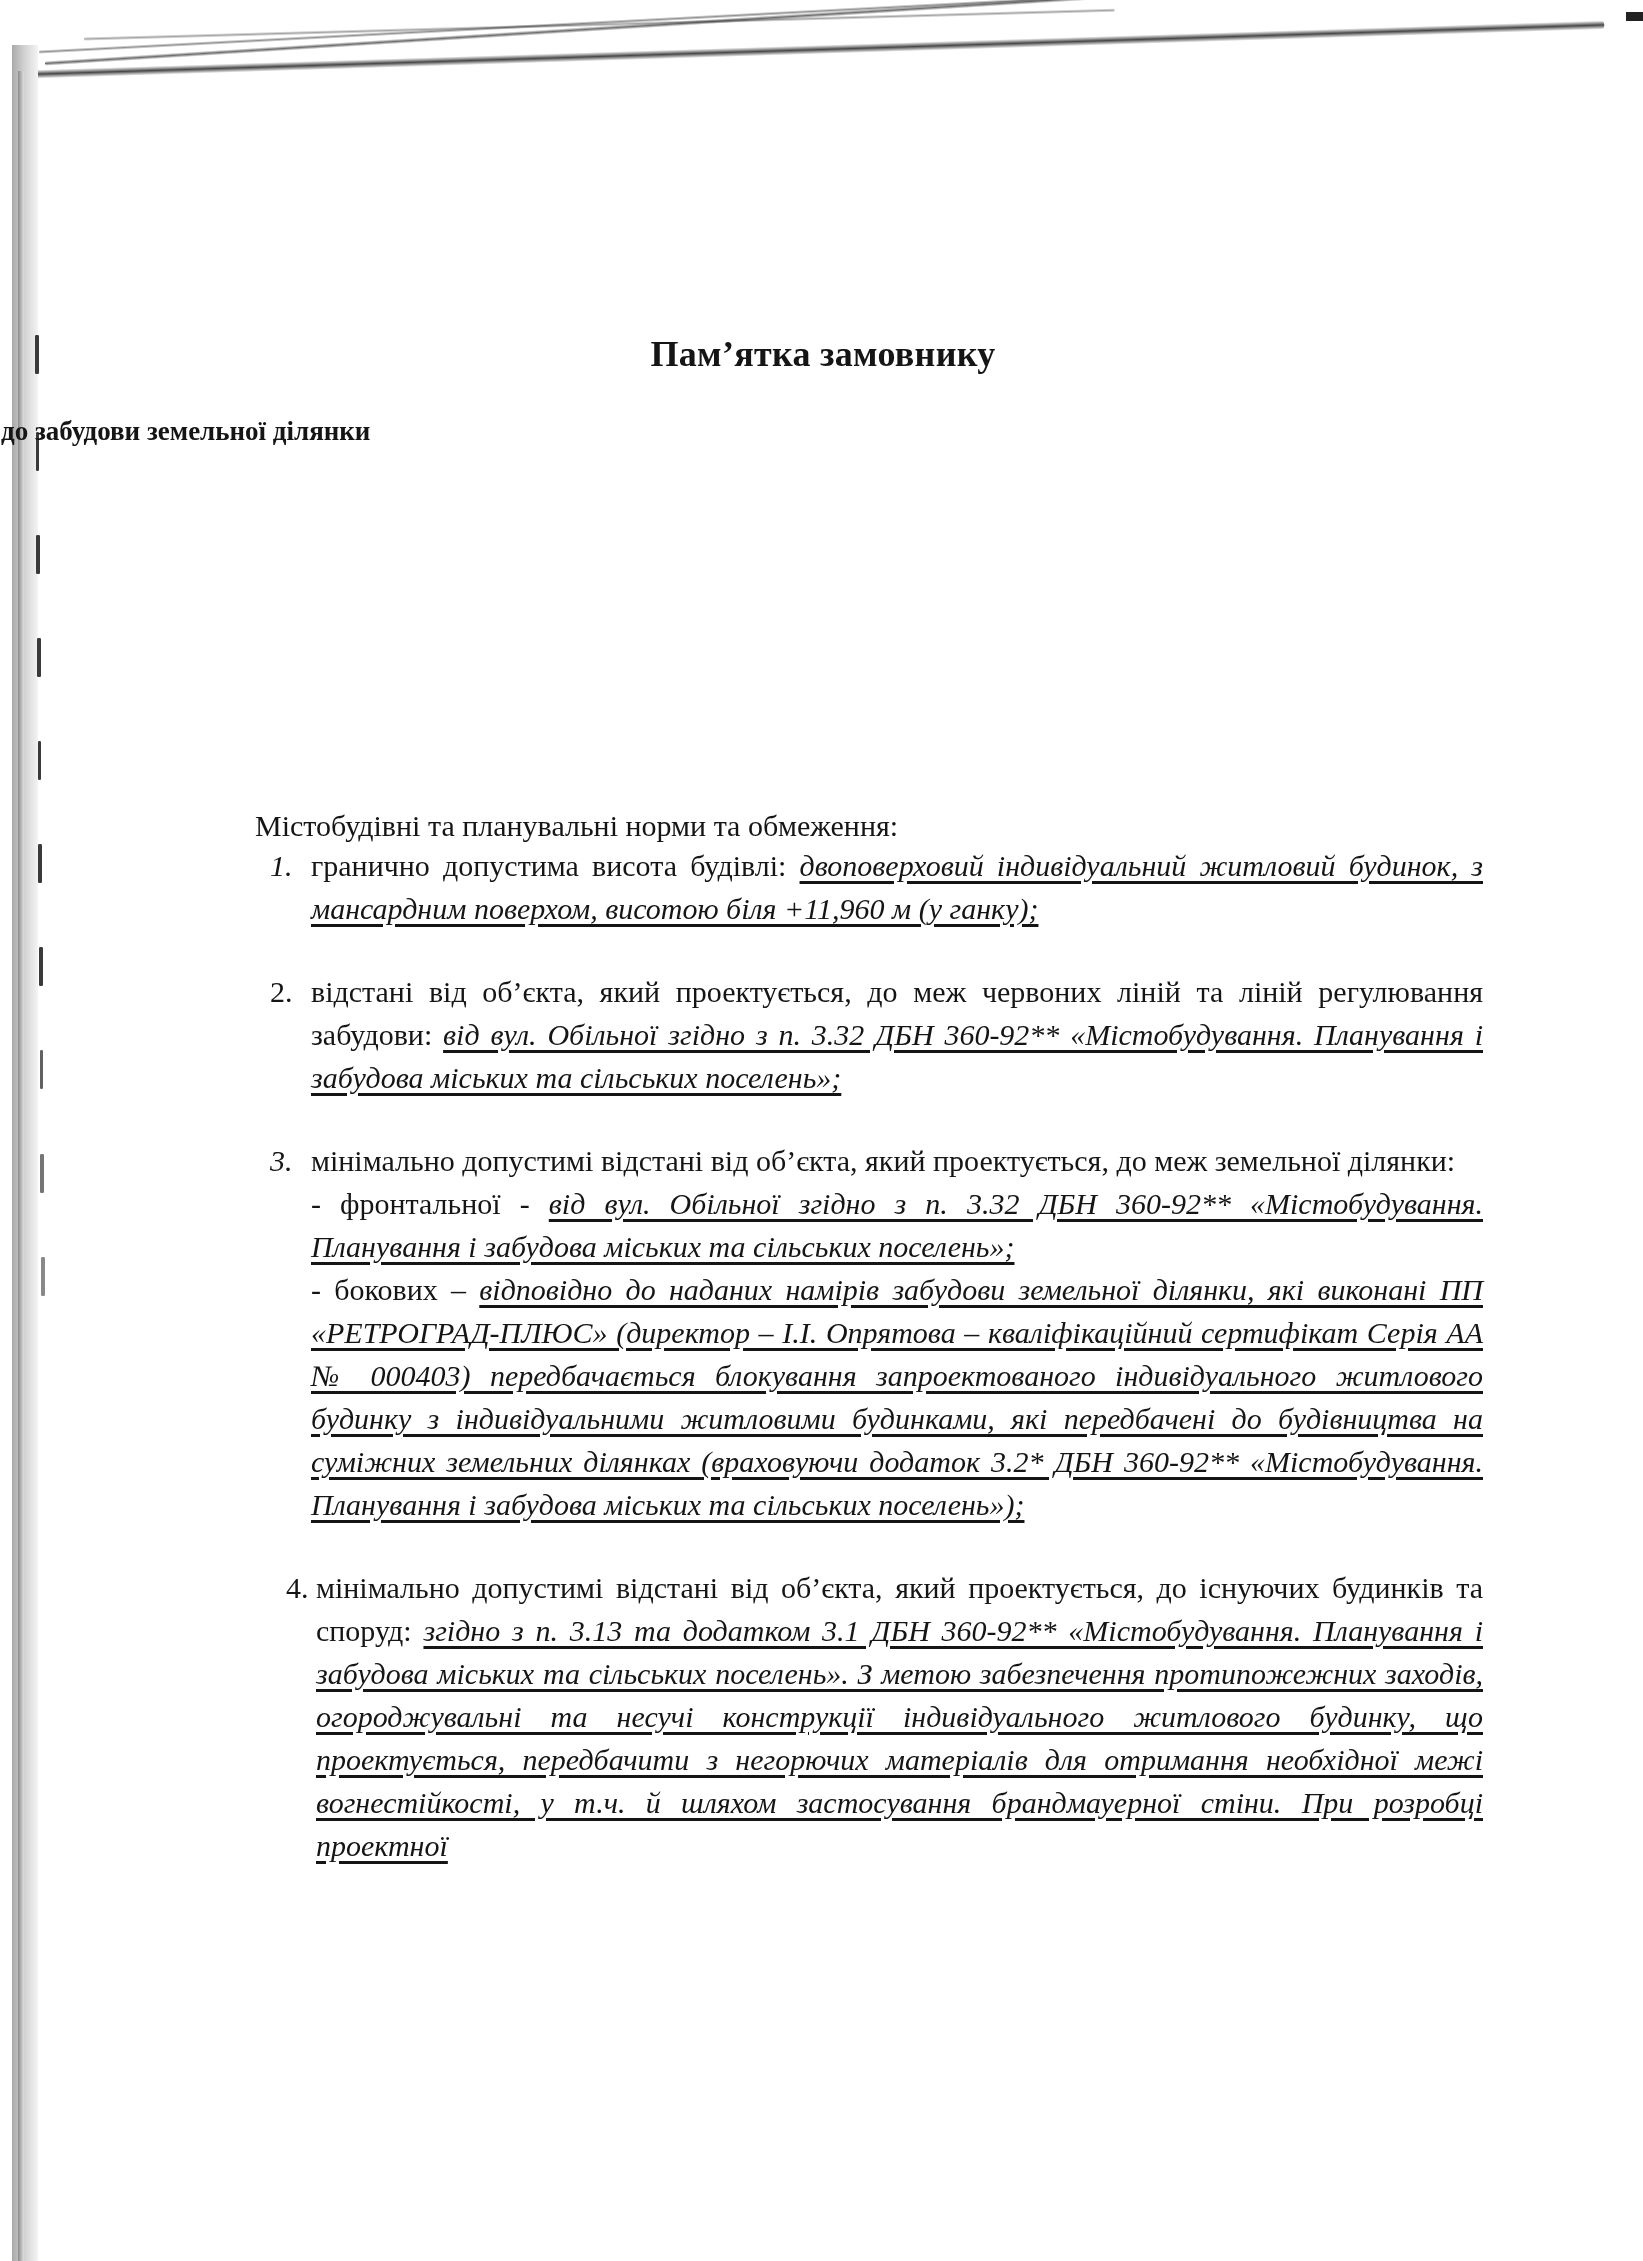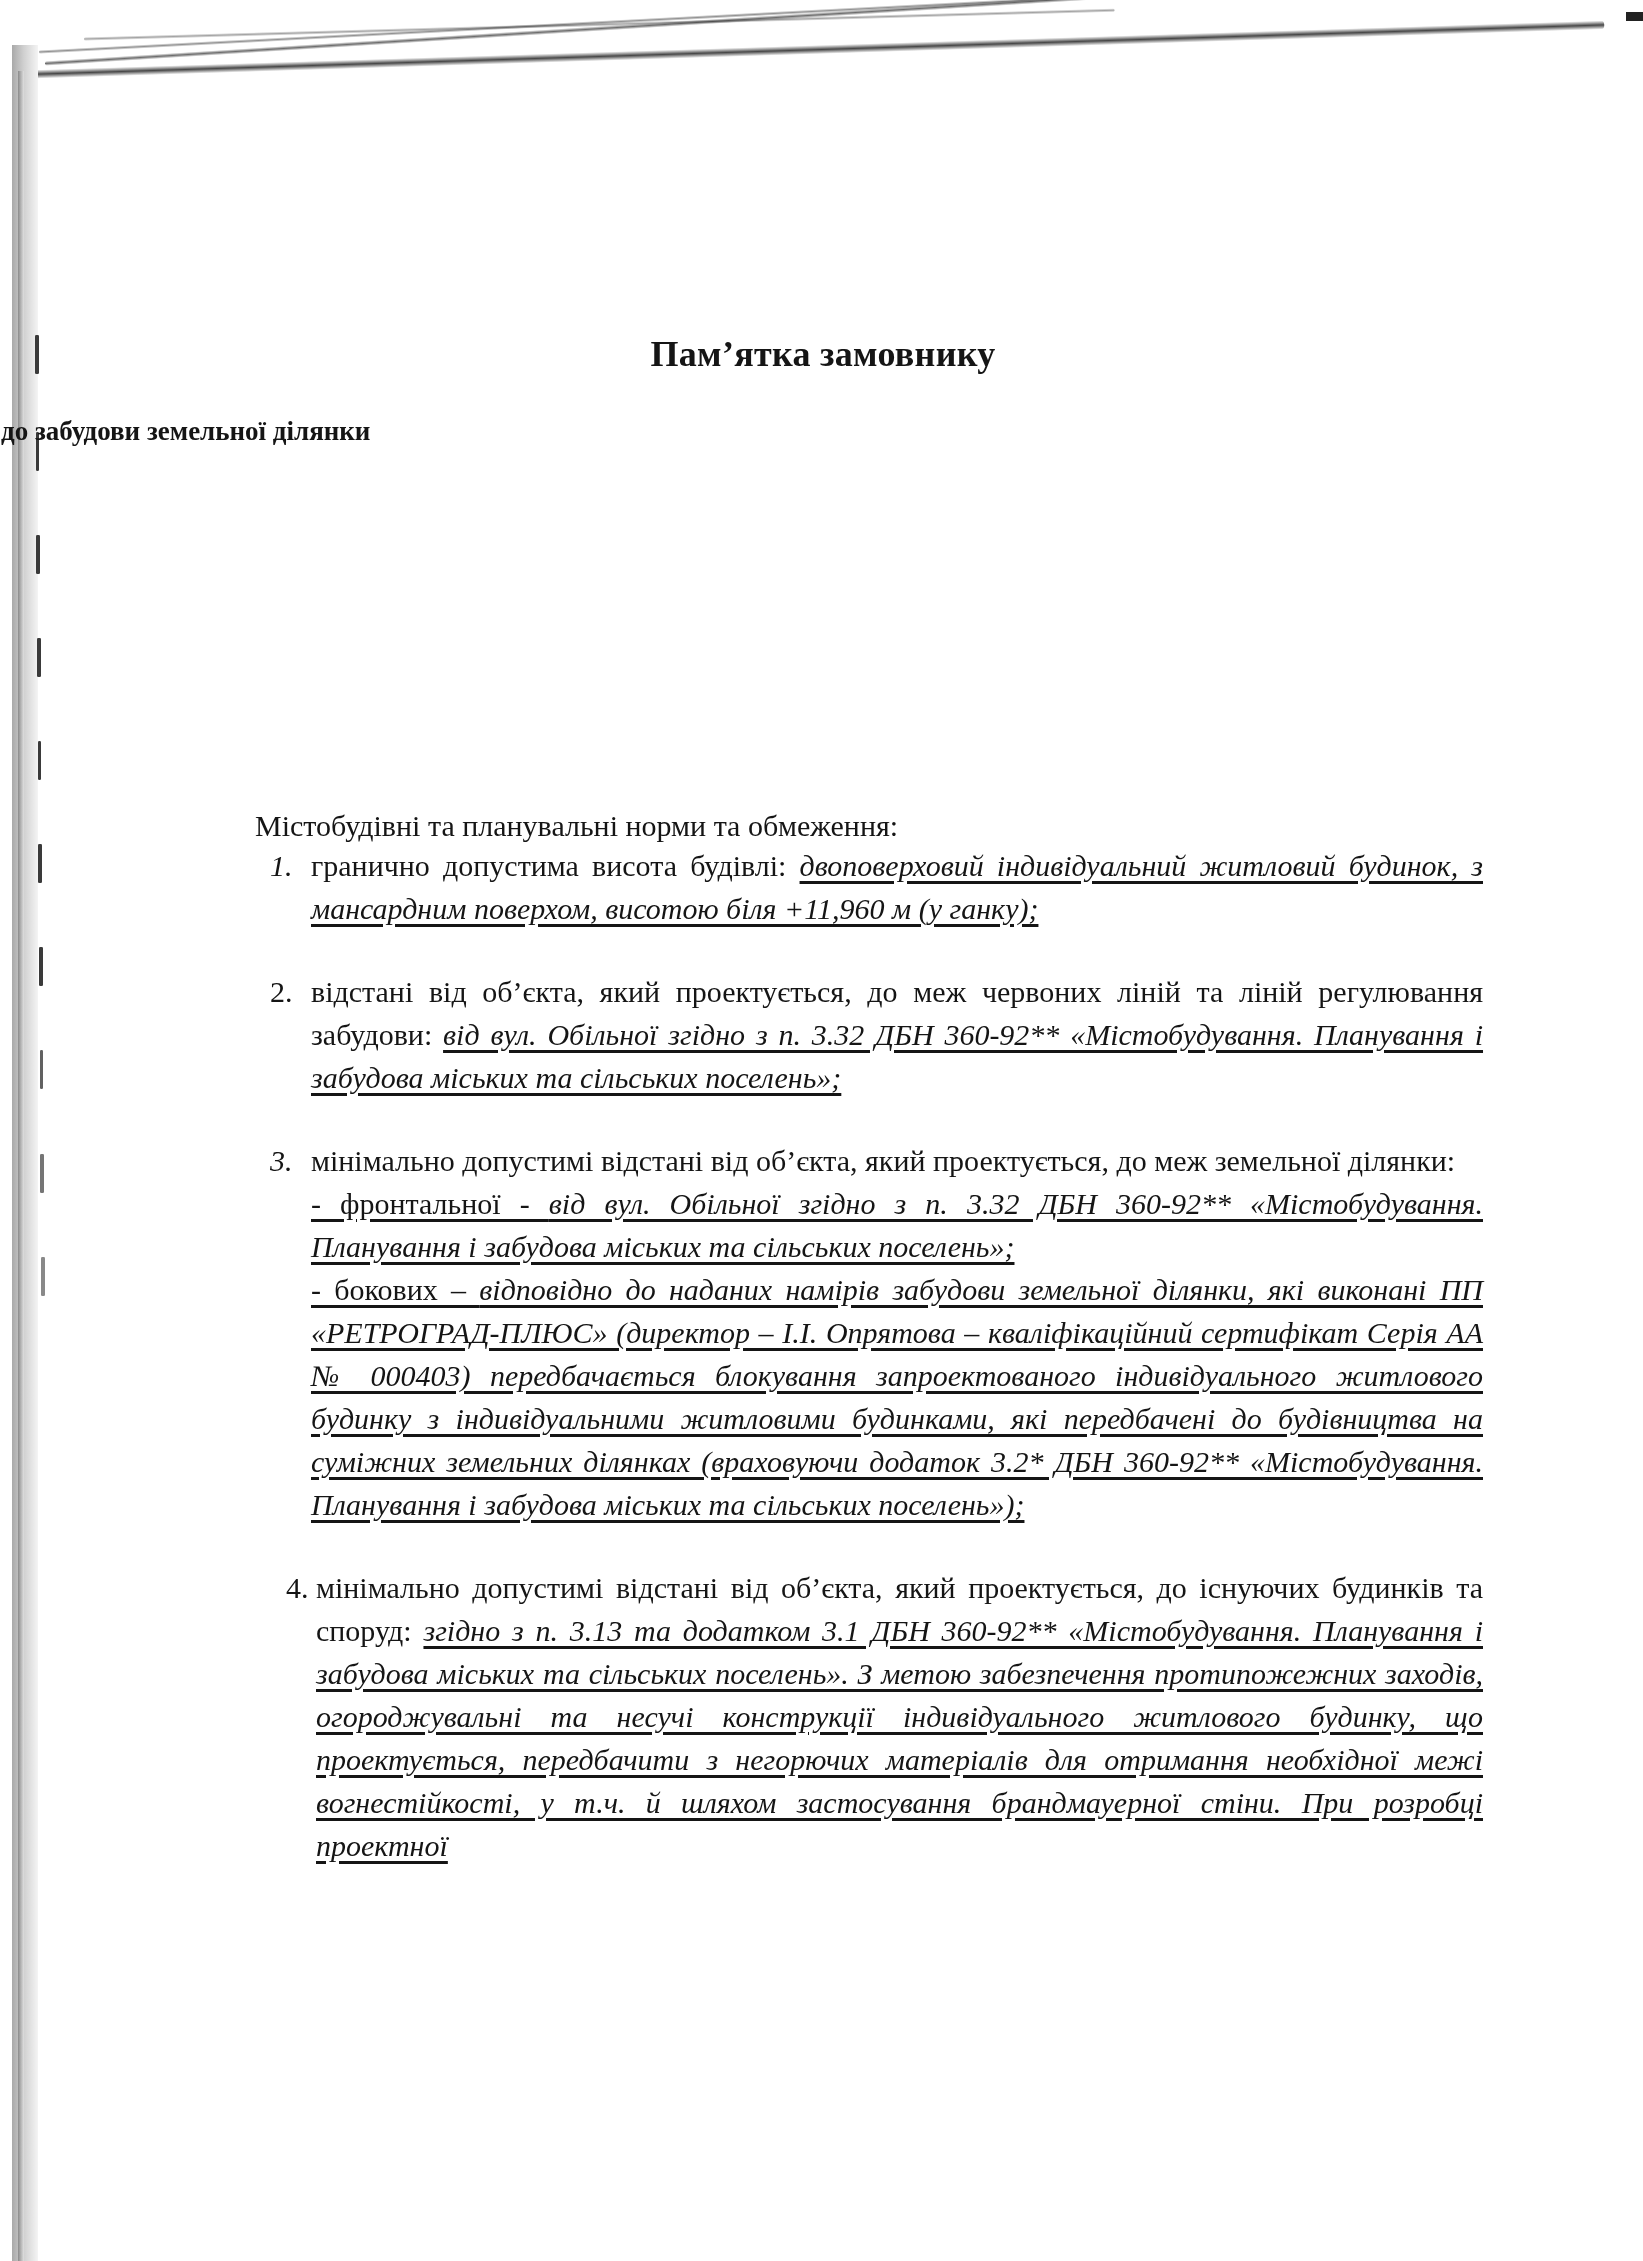--- a/index.html
+++ b/index.html
@@ -134,21 +134,20 @@
       text-align: left;
     }
     .item-number.italic { font-style: italic; }
     .em {
       font-style: italic;
       text-decoration: underline;
       text-decoration-thickness: 2.6px;
       text-underline-offset: 5.2px;
     }
     .ul-plain {
-      text-decoration: underline;
       text-decoration-thickness: 2.6px;
       text-underline-offset: 5.2px;
       margin-top: 24px;
     }
     .sub-line {
       display: block;
     }
     .item-4 { padding-left: 64px; }
     .item-4 .item-number { left: 34px; }
   </style>

